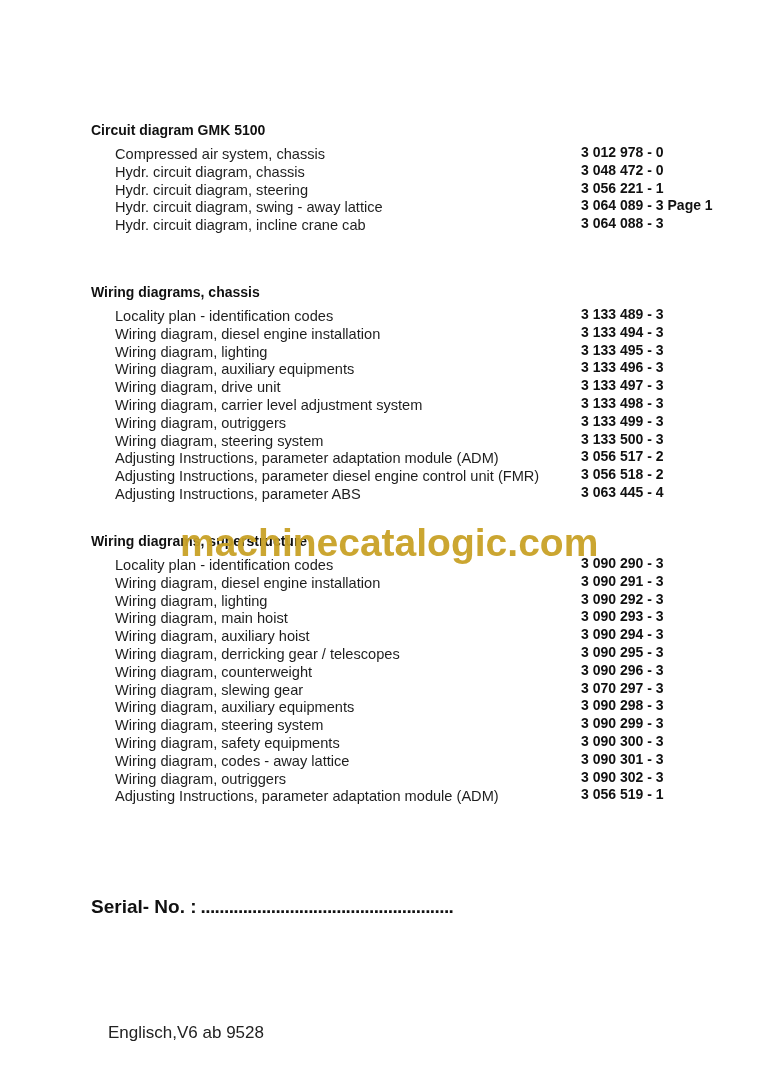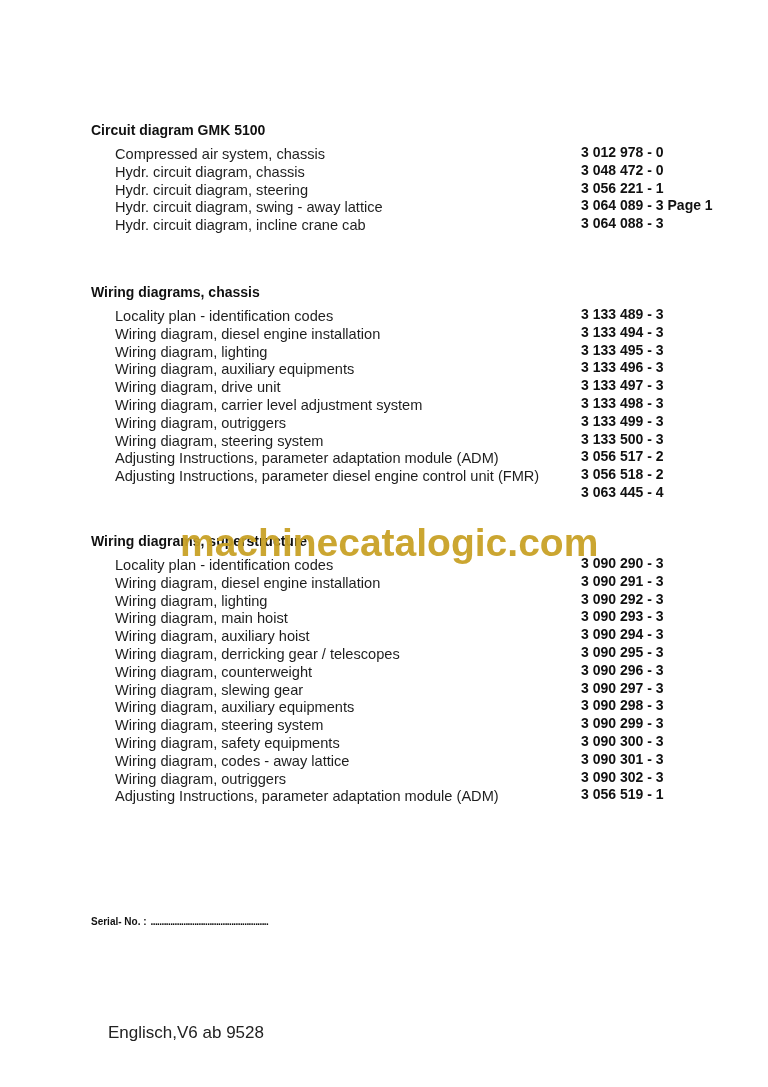--- a/index.html
+++ b/index.html
@@ -60,25 +60,24 @@
       line-height: 17.8px;
     }
     .row .num .suffix {
       margin-left: 4px;
       text-align: center;
     }
     .serial {
       position: absolute;
       left: 91px;
       top: 896px;
-      font-size: 10px;
+      font-size: 19px;
       font-weight: bold;
       color: #111111;
       white-space: nowrap;
-      margin-top: 20px;
     }
     .serial .dots {
       font-weight: bold;
       letter-spacing: -0.6px;
       margin-left: 4px;
     }
     .footer {
       position: absolute;
       left: 108px;
       top: 1023px;
@@ -165,20 +164,21 @@
     </div>
     <div class="row">
       <span class="desc">Adjusting Instructions, parameter adaptation module (ADM)</span>
       <span class="num">3 056 517 - 2</span>
     </div>
     <div class="row">
       <span class="desc">Adjusting Instructions, parameter diesel engine control unit (FMR)</span>
       <span class="num">3 056 518 - 2</span>
     </div>
     <div class="row">
+      <span class="desc">Adjusting Instructions, parameter ABS</span>
       <span class="num">3 063 445 - 4</span>
     </div>
   </div>
 
   <div class="section-title" style="top:521px;">Wiring diagrams, superstructure</div>
   <div class="list" style="top:557px;">
     <div class="row">
       <span class="desc">Locality plan - identification codes</span>
       <span class="num">3 090 290 - 3</span>
     </div>
@@ -201,21 +201,21 @@
     <div class="row">
       <span class="desc">Wiring diagram, derricking gear / telescopes</span>
       <span class="num">3 090 295 - 3</span>
     </div>
     <div class="row">
       <span class="desc">Wiring diagram, counterweight</span>
       <span class="num">3 090 296 - 3</span>
     </div>
     <div class="row">
       <span class="desc">Wiring diagram, slewing gear</span>
-      <span class="num">3 090 297 - 3</span>
+      <span class="num">3 070 297 - 3</span>
     </div>
     <div class="row">
       <span class="desc">Wiring diagram, auxiliary equipments</span>
       <span class="num">3 090 298 - 3</span>
     </div>
     <div class="row">
       <span class="desc">Wiring diagram, steering system</span>
       <span class="num">3 090 299 - 3</span>
     </div>
     <div class="row">

